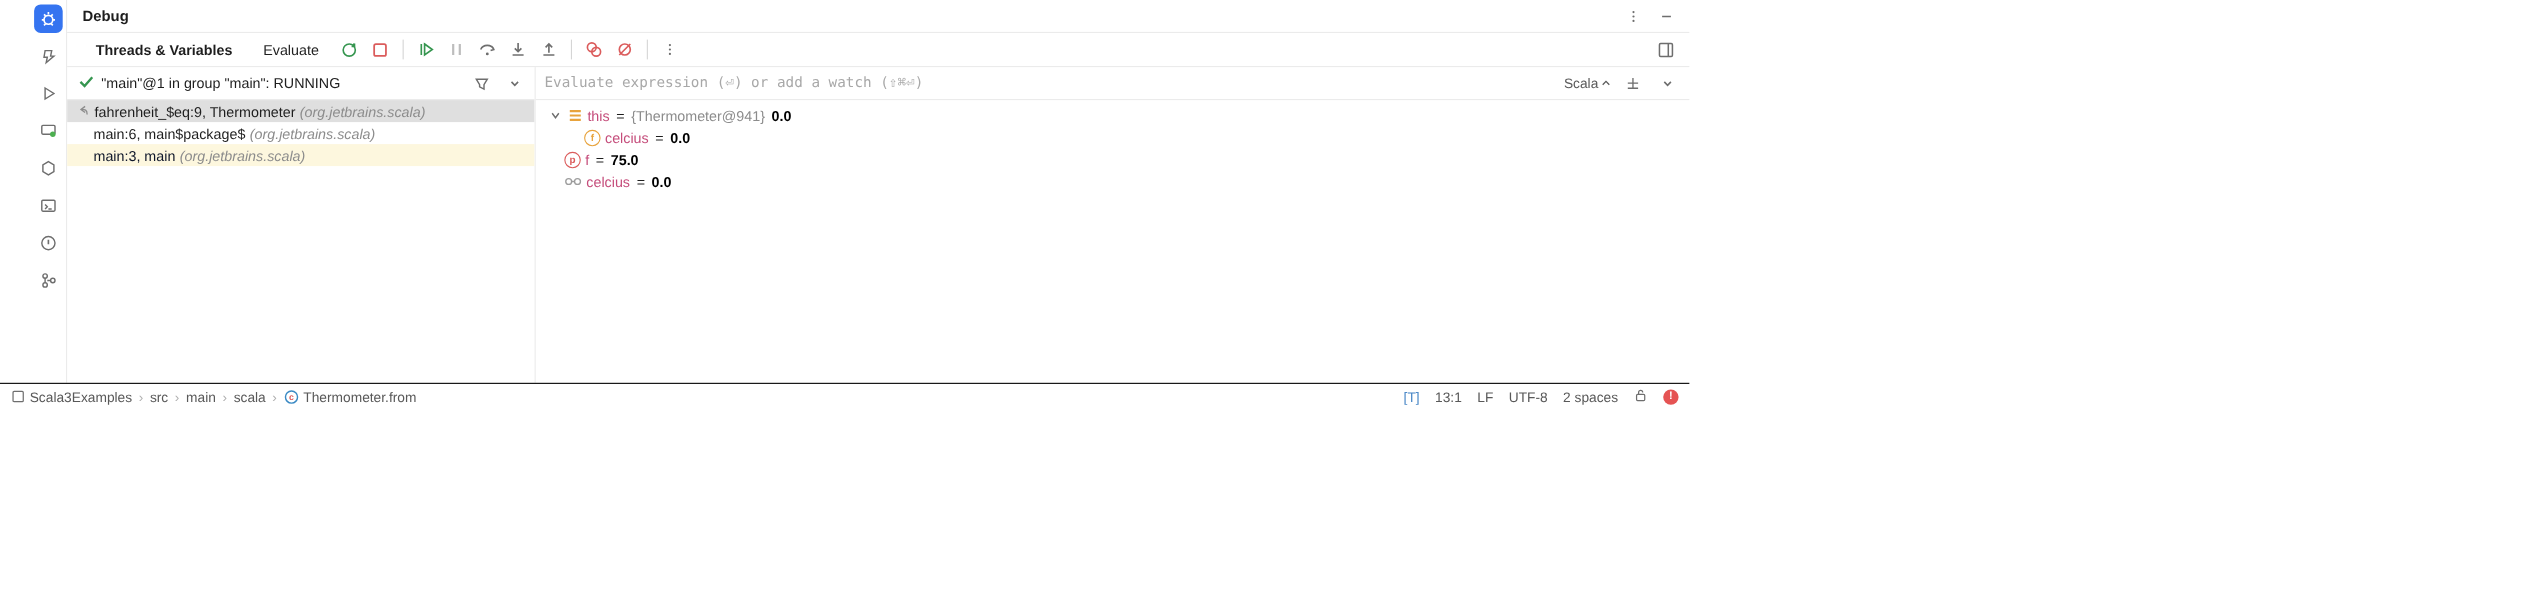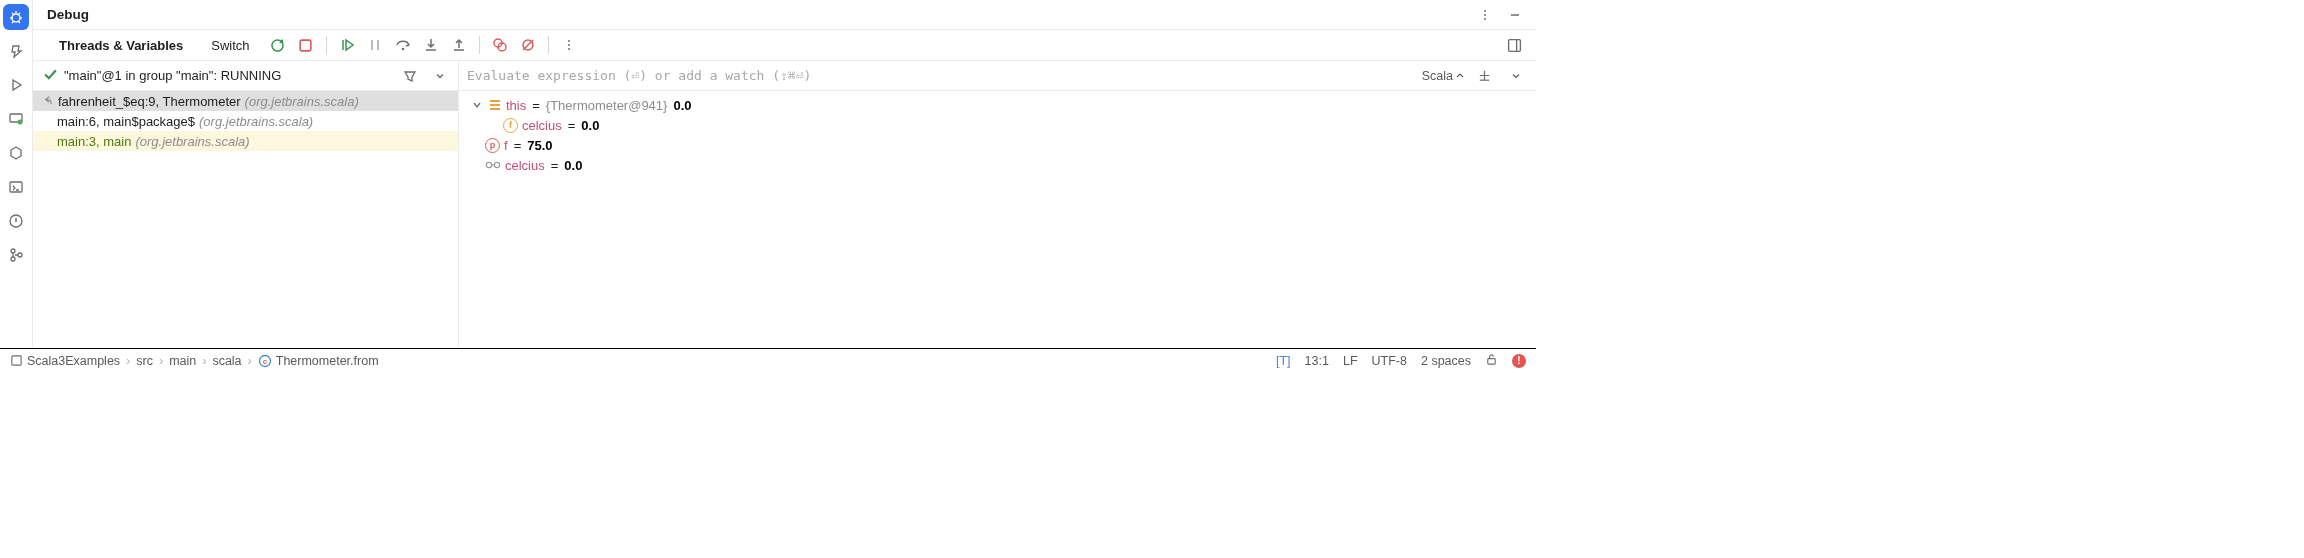--- a/index.html
+++ b/index.html
@@ -6,21 +6,21 @@
 body {
   font-family: -apple-system, BlinkMacSystemFont, "Segoe UI", Arial, sans-serif;
   font-size: 13px;
   background: #fff;
   color: #1e1e1e;
   width: 1536px;
   height: 372px;
   overflow: hidden;
 }
 .app { display: flex; height: 100%; flex-direction: column; }
-.main-area { display: flex; flex: 1; min-height: 0; }
+.main-area { display: flex; flex: 1; min-height: 0; padding-left: 28px; }
 .left-rail {
   width: 33px;
   background: #fff;
   border-right: 1px solid #ebebeb;
   display: flex;
   flex-direction: column;
   align-items: center;
   padding-top: 4px;
   gap: 8px;
 }
@@ -106,21 +106,21 @@
   padding: 0 8px;
   font-size: 13px;
   gap: 4px;
   cursor: pointer;
   white-space: nowrap;
 }
 .frame-row.selected { background: #dfdfdf; }
 .frame-row.muted-bg { background: #fdf7de; }
 .frame-row .fr-text { color: #1e1e1e; }
 .frame-row .fr-pkg { color: #8c8c8c; font-style: italic; }
-.frame-row.muted-bg .fr-text { color: #4d7c0f; }
+.frame-row.muted-bg .fr-text { color: #0f172a; }
 .tip-bar {
   display: flex; align-items: center;
   height: 26px;
   padding: 0 8px;
   font-size: 12.5px;
   color: #8c8c8c;
   gap: 6px;
 }
 .vars-pane {
   flex: 1; display: flex; flex-direction: column;
@@ -257,21 +257,21 @@
       </div>
       <div class="hdr-icon">
         <svg width="14" height="14" viewBox="0 0 14 14">
               <path d="M3 7h8" stroke="currentColor" stroke-width="1.5"></path>
             </svg>
       </div>
     </div>
 
     <div class="toolbar">
       <div class="tabbtn active">Threads &amp; Variables</div>
-      <div class="tabbtn">Switch</div>
+      <div class="tabbtn">Evaluate</div>
       <div class="tb-icon" style="color:#369650">
         <svg width="17" height="17" viewBox="0 0 16 16" fill="none">
               <circle cx="8" cy="8" r="5.2" stroke="currentColor" stroke-width="1.4"></circle>
               <path d="M11 4l1.5-1.5M12.5 2.5V5H10" stroke="currentColor" stroke-width="1.4"></path>
             </svg>
       </div>
       <div class="tb-icon" style="color:#db5c5c">
         <svg width="15" height="15" viewBox="0 0 14 14" fill="none">
               <rect x="2" y="2" width="10" height="10" rx="1.5" stroke="currentColor" stroke-width="1.5"></rect>
             </svg>

